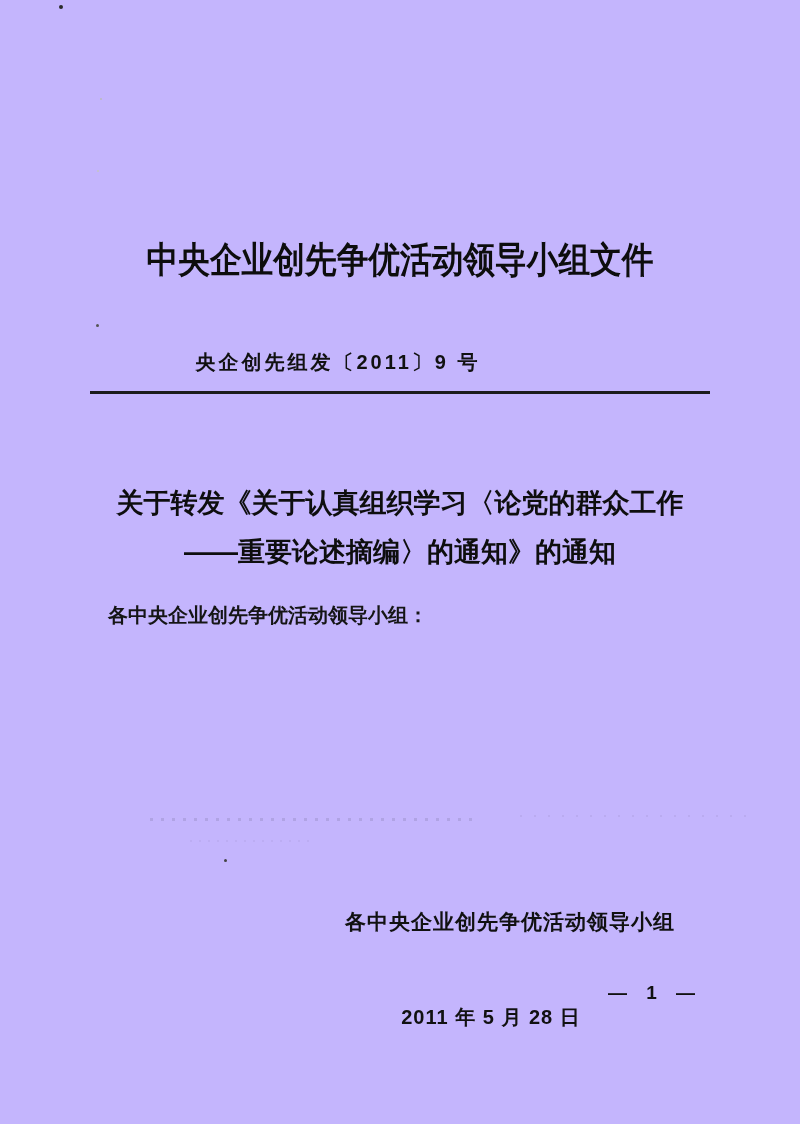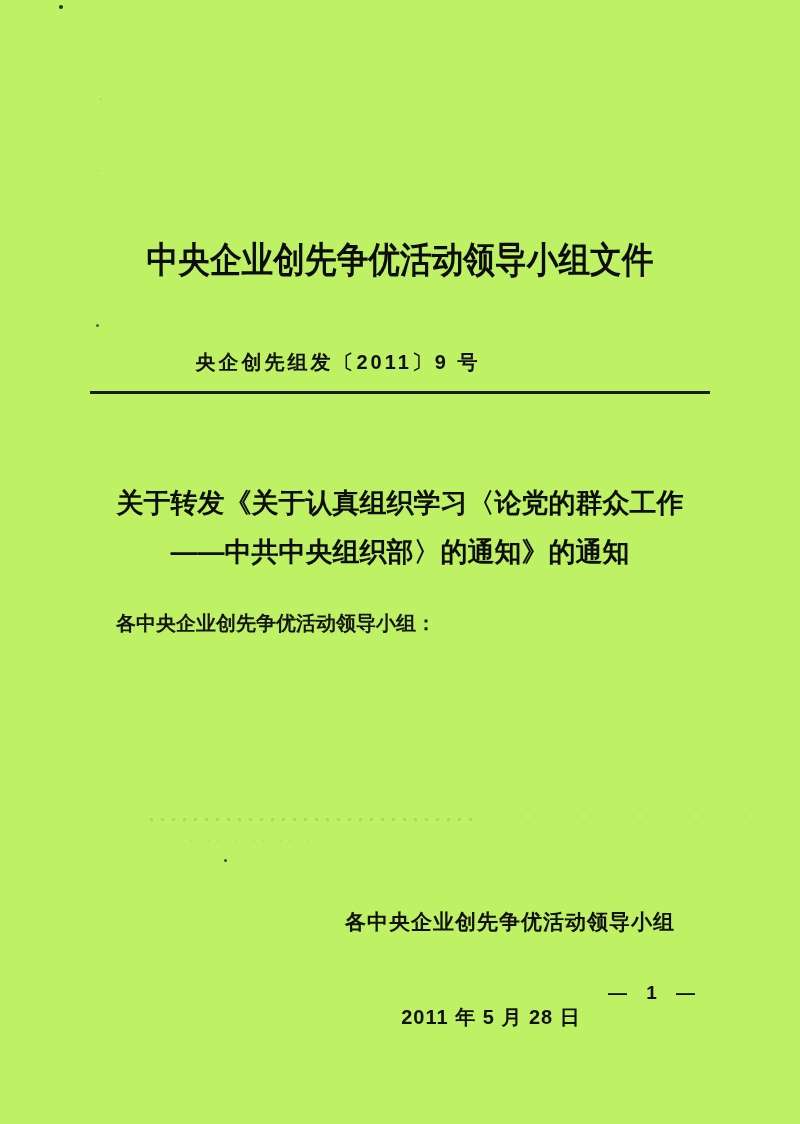--- a/index.html
+++ b/index.html
@@ -6,21 +6,21 @@
   body{
     width:800px;height:1124px;
     background:#fdfdfc;
     font-family:"Liberation Sans","DejaVu Sans",sans-serif;
     color:#141414;
     overflow:hidden;
   }
   .page{
     position:relative;
     width:800px;height:1124px;
-    background:#bef264;
+    background:#c4b5fd;
     text-decoration:underline;
   }
   
   .masthead{
     position:absolute;top:236px;left:0;width:800px;
     text-align:center;
     font-size:36px;font-weight:900;
     letter-spacing:0px;
     transform:scaleX(0.88);
     transform-origin:center;
@@ -52,21 +52,21 @@
   }
   
   .body-text{
     position:absolute;top:591px;left:100px;width:601px;
     font-size:20px;font-weight:bold;
     line-height:33px;
     color:#151515;
     text-align:justify;
     text-justify:inter-ideograph;
   }
-  .body-text p{margin:16px;}
+  .body-text p{margin:8px;}
   .body-text p.indent{text-indent:2em;}
   
   .signature{
     position:absolute;top:908px;left:510px;
     transform:translateX(-50%);
     font-size:21px;font-weight:bold;
     letter-spacing:1px;white-space:nowrap;
     color:#111;
   }
   .doc-date{
@@ -111,21 +111,21 @@
 <div class="page">
 
   <div class="masthead">中央企业创先争优活动领导小组文件</div>
 
   <div class="doc-number">央企创先组发〔2011〕9 号</div>
 
   <div class="rule"></div>
 
   <div class="doc-title">
     <div>关于转发《关于认真组织学习〈论党的群众工作</div>
-    <div>——中共中央组织部〉的通知》的通知</div>
+    <div>——重要论述摘编〉的通知》的通知</div>
   </div>
 
   <div class="body-text">
     <p>各中央企业创先争优活动领导小组：</p>
   </div>
 
   <div class="signature">各中央企业创先争优活动领导小组</div>
 
   <div class="doc-date">2011 年 5 月 28 日</div>
 

